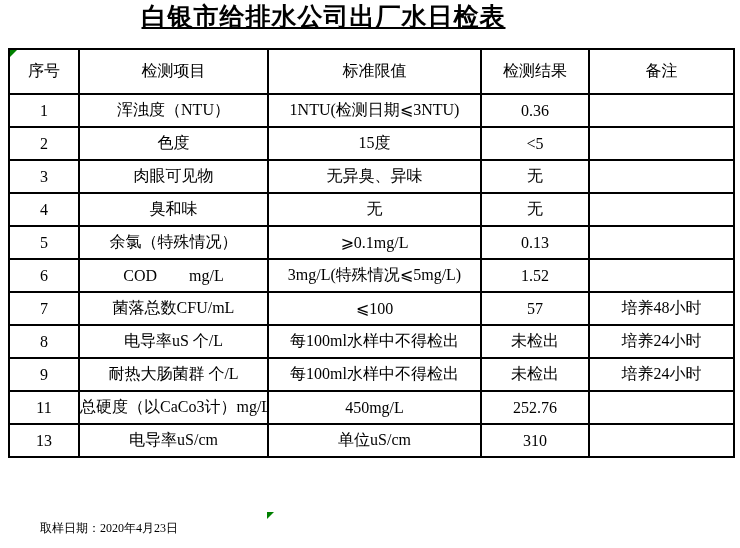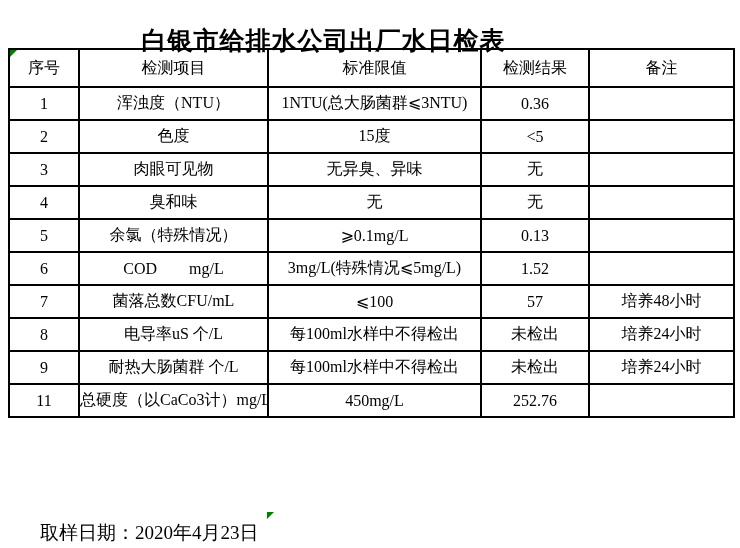--- a/index.html
+++ b/index.html
@@ -6,59 +6,60 @@
   body {
     width: 740px; height: 548px;
     background: #ffffff;
     color: #000000;
     font-family: "Liberation Serif", "DejaVu Serif", "DejaVu Sans", serif;
     position: relative;
     overflow: hidden;
   }
   .title {
     position: absolute;
-    top: 24px; left: 0; width: 647px;
+    top: 0; left: 0; width: 647px;
     text-align: center;
     font-size: 25px;
     font-weight: bold;
     letter-spacing: 1px;
     white-space: nowrap;
+    text-decoration: underline;
   }
   table.inspection {
     position: absolute;
     left: 8px; top: 48px;
     width: 725px;
     border-collapse: collapse;
     table-layout: fixed;
   }
   table.inspection th,
   table.inspection td {
     border: 2px solid #000000;
     font-size: 16px;
     font-weight: normal;
     text-align: center;
     vertical-align: middle;
     padding: 0;
     overflow: hidden;
     white-space: pre;
   }
-  table.inspection thead tr { height: 38px; }
+  table.inspection thead tr { height: 45px; }
   table.inspection tbody tr { height: 33px; }
   .flag {
     position: absolute;
     width: 0; height: 0;
     border-top: 7px solid #008000;
     border-right: 7px solid transparent;
   }
   .flag-top { left: 10px; top: 50px; }
   .flag-bottom { left: 267px; top: 512px; }
   .footer {
     position: absolute;
     top: 520px; left: 0; width: 584px; height: 22px;
-    font-size: 19px;
+    font-size: 12px;
     white-space: nowrap;
   }
   .footer .f-item { position: absolute; top: 0; }
   .f-sampling { left: 40px; }
   .f-testdate { left: 335px; }
   .f-reporter { left: 592px; }
 </style>
 </head>
 <body>
 
@@ -80,21 +81,21 @@
       <th>检测项目</th>
       <th>标准限值</th>
       <th>检测结果</th>
       <th>备注</th>
     </tr>
   </thead>
   <tbody>
     <tr>
       <td>1</td>
       <td>浑浊度（NTU）</td>
-      <td>1NTU(总大肠菌群⩽3NTU)</td>
+      <td>1NTU(检测日期⩽3NTU)</td>
       <td>0.36</td>
       <td></td>
     </tr>
     <tr>
       <td>2</td>
       <td>色度</td>
       <td>15度</td>
       <td>&lt;5</td>
       <td></td>
     </tr>
@@ -147,20 +148,27 @@
       <td>未检出</td>
       <td>培养24小时</td>
     </tr>
     <tr>
       <td>11</td>
       <td>总硬度（以CaCo3计）mg/L</td>
       <td>450mg/L</td>
       <td>252.76</td>
       <td></td>
     </tr>
+    <tr>
+      <td>13</td>
+      <td>电导率uS/cm</td>
+      <td>单位uS/cm</td>
+      <td>310</td>
+      <td></td>
+    </tr>
   </tbody>
 </table>
 
 <div class="flag flag-bottom"></div>
 
 <div class="footer">
   <span class="f-item f-sampling">取样日期：2020年4月23日</span>
 </div>
 
 </body></html>

